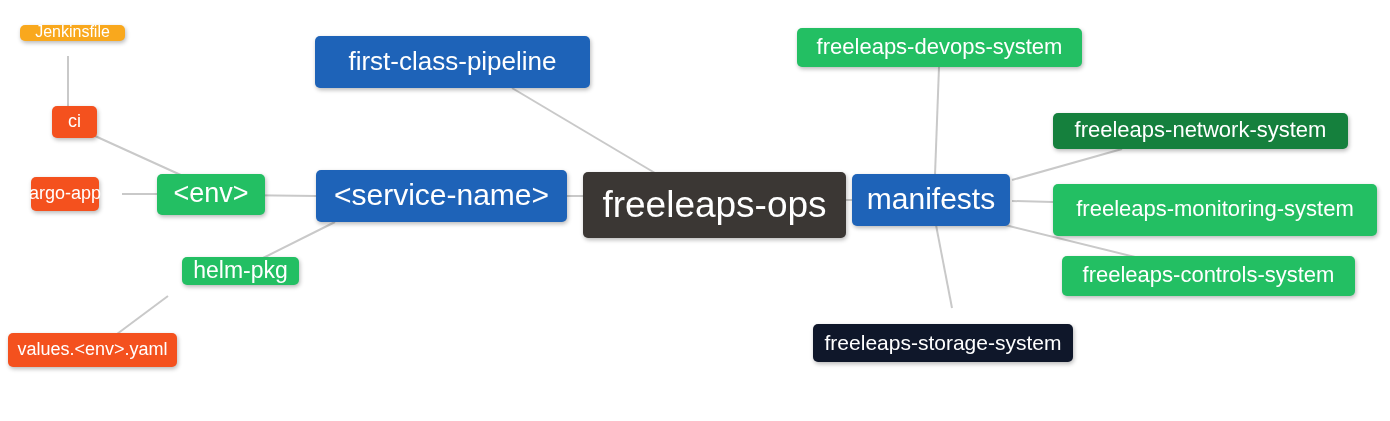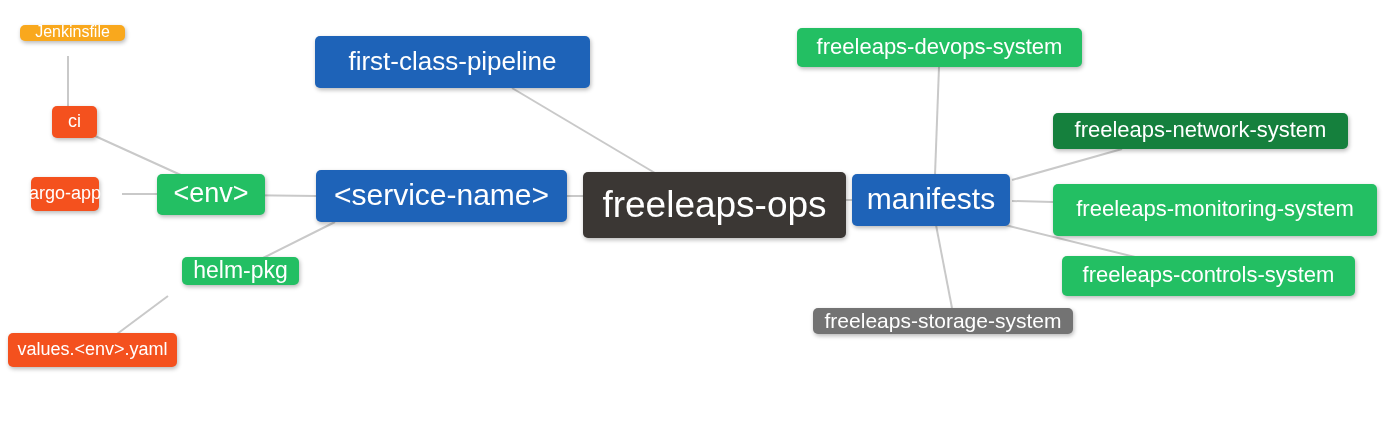--- a/index.html
+++ b/index.html
@@ -96,17 +96,17 @@
       </div>
       <div class="node" style="left: 1053px; top: 113px; width: 295px; height: 36px; background: #15803d; font-size: 22px;">
         <span class="node-label">freeleaps-network-system</span>
       </div>
       <div class="node" style="left: 1053px; top: 184px; width: 324px; height: 52px; background: rgb(35, 191, 99); font-size: 22px;">
         <span class="node-label">freeleaps-monitoring-system</span>
       </div>
       <div class="node" style="left: 1062px; top: 256px; width: 293px; height: 40px; background: rgb(35, 191, 99); font-size: 22px; justify-content: center;">
         <span class="node-label">freeleaps-controls-system</span>
       </div>
-      <div class="node" style="left: 813px; top: 308px; width: 260px; height: 26px; background: #737373; font-size: 21px;">
+      <div class="node" style="left: 813px; top: 324px; width: 260px; height: 38px; background: #0f172a; font-size: 21px;">
         <span class="node-label">freeleaps-storage-system</span>
       </div>
     </div>
 </div>
 
 </body></html>

